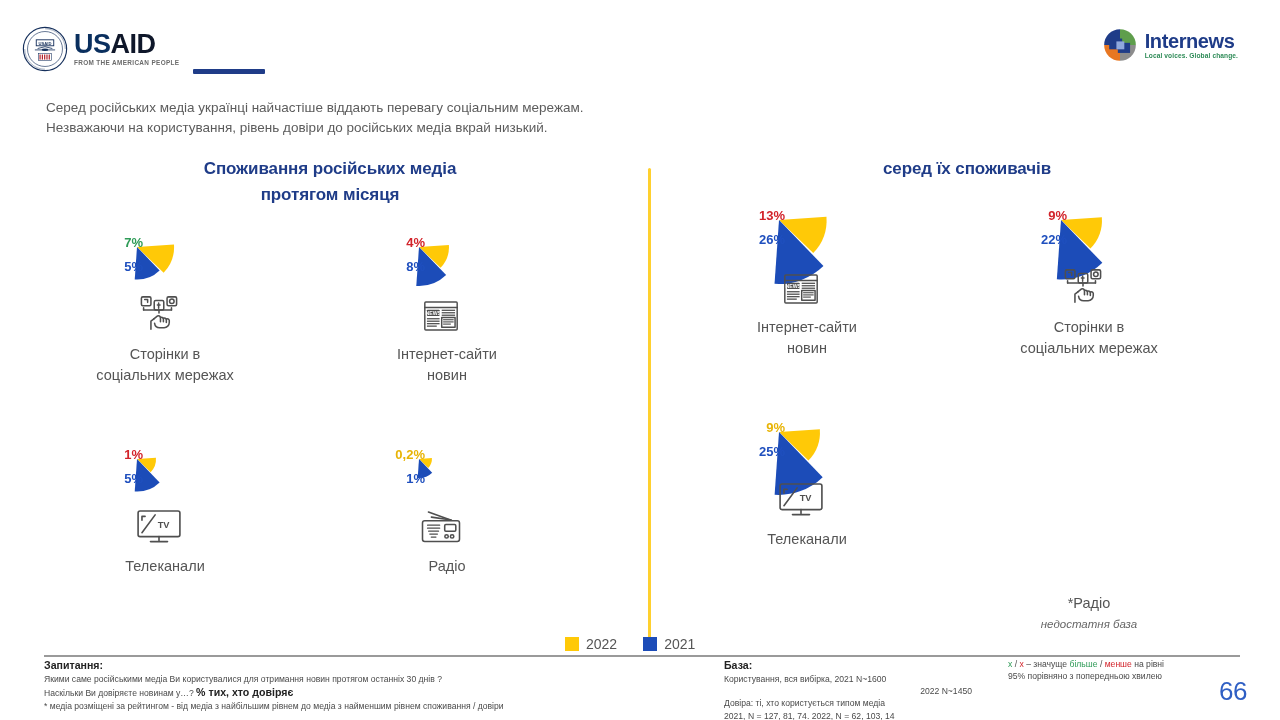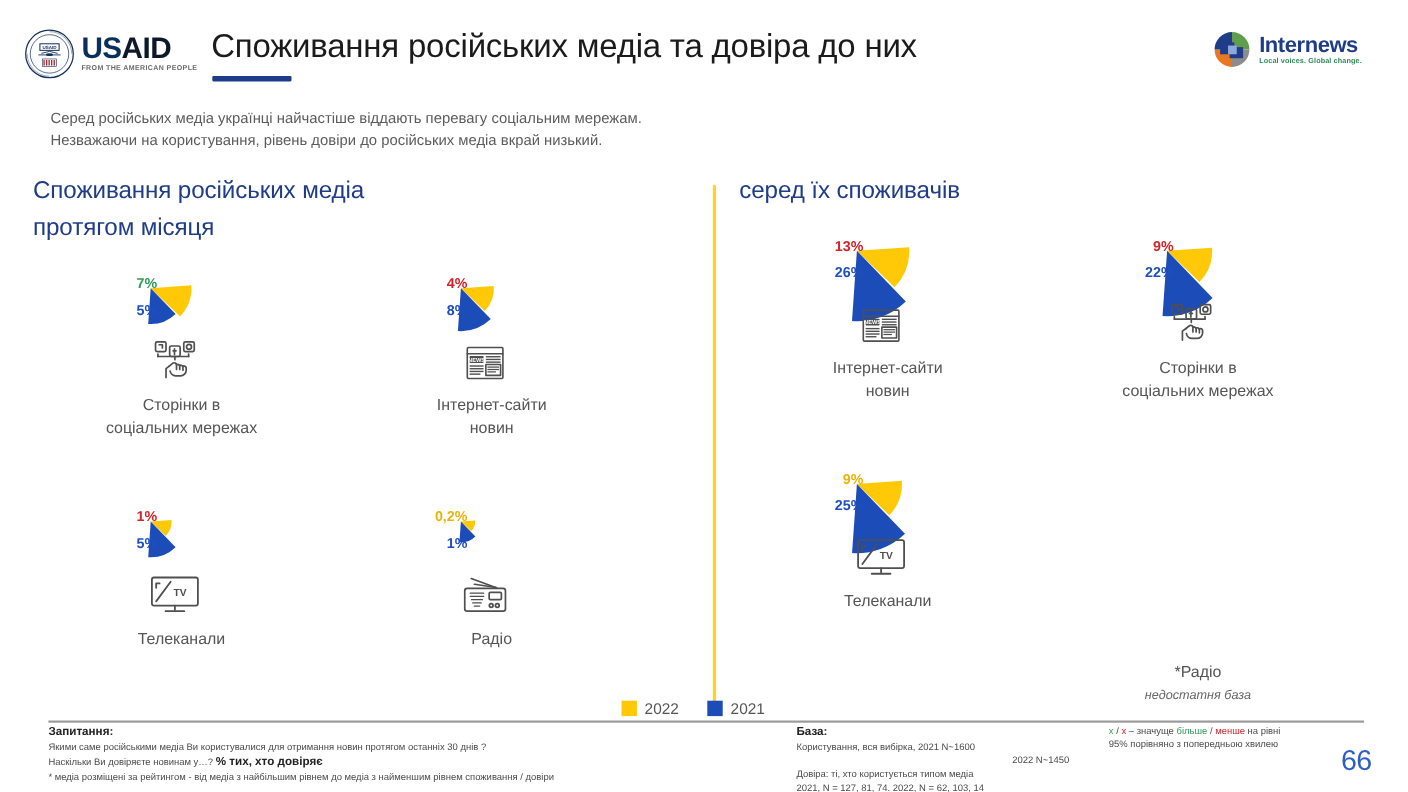--- a/index.html
+++ b/index.html
@@ -44,21 +44,21 @@
   }
 
   
   .v-divider{position:absolute;left:648px;top:168px;width:3px;height:472px;background:#FFD02E;border-radius:2px;}
 
   
   .panel{position:absolute;top:150px;height:480px;}
   .panel.left{left:30px;width:600px;}
   .panel.right{left:672px;width:590px;}
   .panel-title{
-    text-align:left;font-size:22px;font-weight:normal;color:#1F3C88;
+    text-align:center;font-size:17px;font-weight:bold;color:#1F3C88;
     line-height:1.55;letter-spacing:-0.1px;padding-top:6px;
   }
 
   
   .grid{position:relative;margin-top:24px;height:420px;}
   .item{position:absolute;width:270px;}
   .item .viz{position:relative;height:105px;}
   .item .cap{
     text-align:center;font-size:14.5px;color:#555;line-height:1.45;
     margin-top:6px;
@@ -125,21 +125,20 @@
         </g>
       </svg>
       <span class="usaid-word">
         <span class="wm">
           <span class="us">US</span><span class="aid">AID</span>
         </span>
         <span class="tag">FROM THE AMERICAN PEOPLE</span>
       </span>
     </div>
 
-    <div class="slide-title">Споживання російських медіа та довіра до них</div>
     <div class="title-rule"></div>
 
     <div class="internews">
       <svg class="in-mark" viewBox="0 0 100 100">
         <path d="M50 6 A44 44 0 0 1 94 50 L50 50 Z" fill="#5F9E4C"></path>
         <path d="M94 50 A44 44 0 0 1 50 94 L50 50 Z" fill="#8C8C8C"></path>
         <path d="M50 94 A44 44 0 0 1 6 50 L50 50 Z" fill="#E87722"></path>
         <path d="M6 50 A44 44 0 0 1 50 6 L50 50 Z" fill="#1F3C88"></path>
         <rect x="20" y="32" width="36" height="30" fill="#1F3C88"></rect>
         <rect x="44" y="44" width="34" height="28" fill="#1F3C88"></rect>

